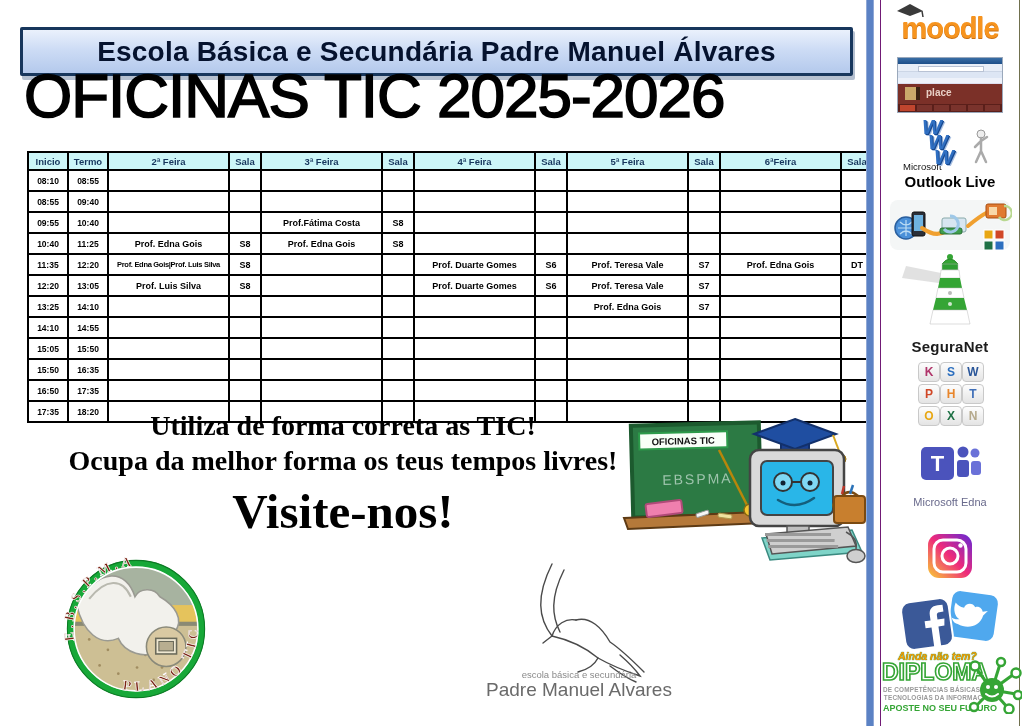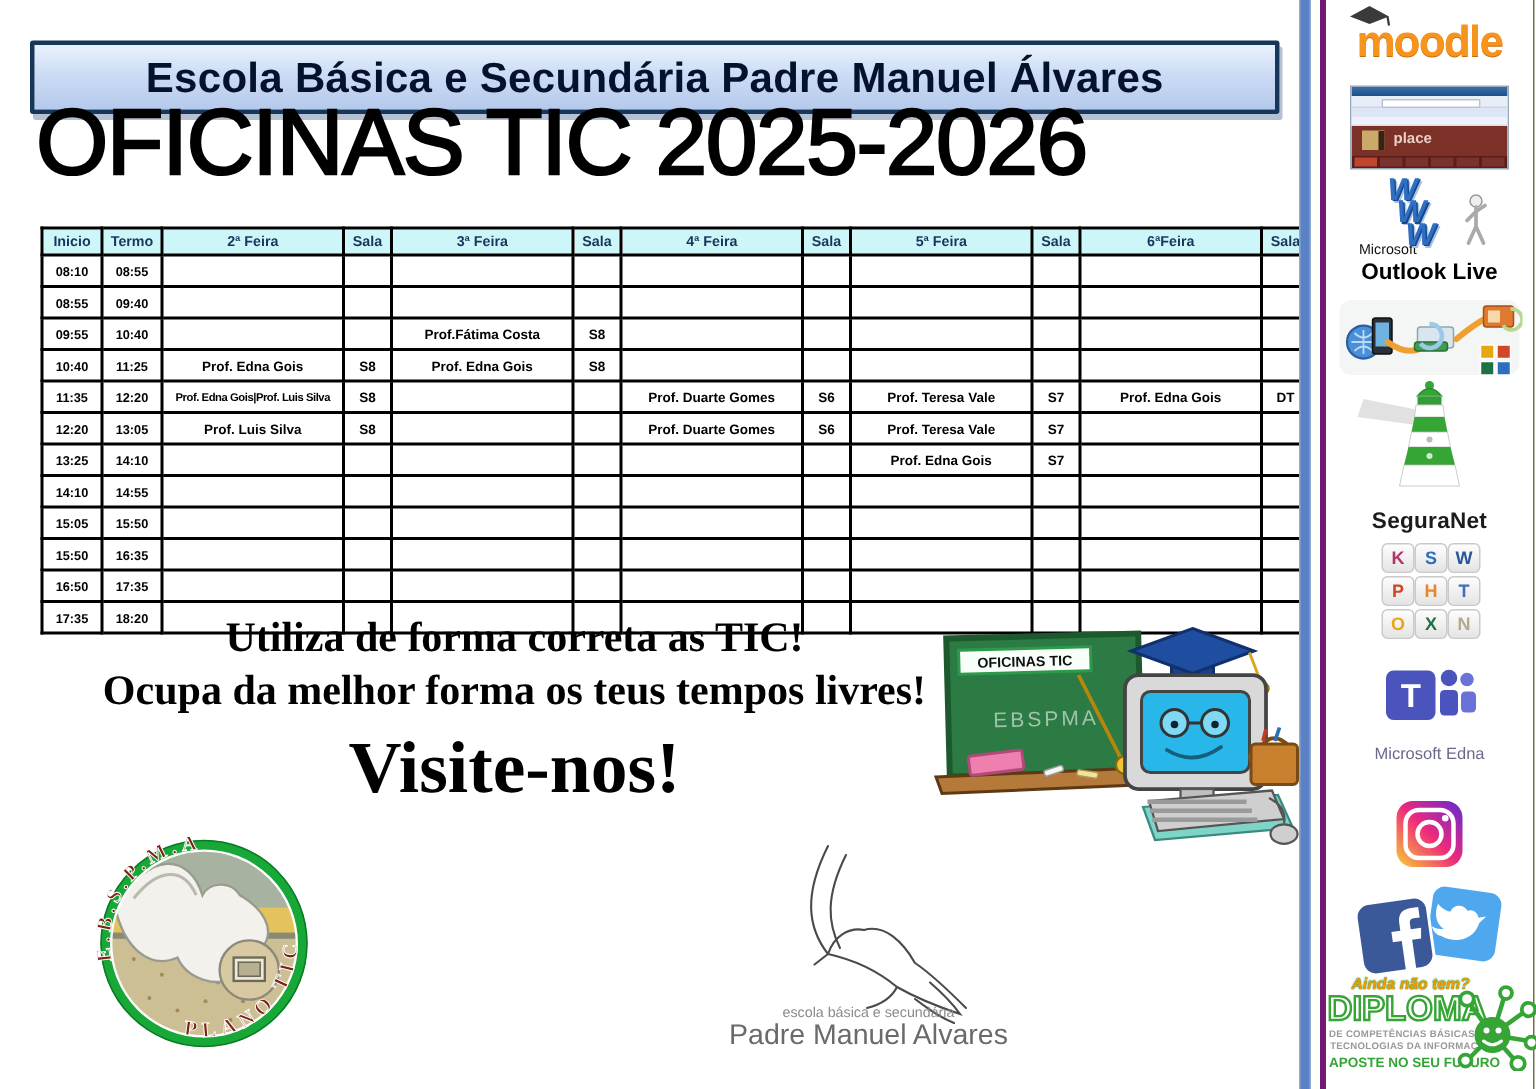--- a/index.html
+++ b/index.html
@@ -42,21 +42,21 @@
   .cartoon{position:absolute;left:620px;top:406px;width:247px;height:162px;}
   .circle-logo{position:absolute;left:58px;top:548px;width:156px;height:162px;}
   .school-logo{position:absolute;left:486px;top:554px;width:188px;height:150px;}
 
   
   .vbar{position:absolute;left:866px;top:0;width:6px;height:726px;
     background:#5B82C4;border-left:1px solid #8fa8d6;border-right:1px solid #8fa8d6;}
 
   
   .sidebar{position:absolute;left:880px;top:0;width:138px;height:726px;background:#fff;
-    border-left:4px solid #701a75;border-right:1px solid #70704E;}
+    border-left:1px solid #701a75;border-right:1px solid #70704E;}
   .sb{position:absolute;left:0;width:138px;text-align:center;cursor:pointer;}
 
   
   .moodle-wrap{top:12px;height:40px;}
   .moodle-text{position:relative;display:inline-block;font-size:29px;font-weight:bold;
     color:#F7941E;letter-spacing:-1px;text-shadow:0 1px 0 #c96f10;}
   .moodle-cap{position:absolute;left:-5px;top:-9px;}
 
   
   .portal-wrap{top:57px;}

